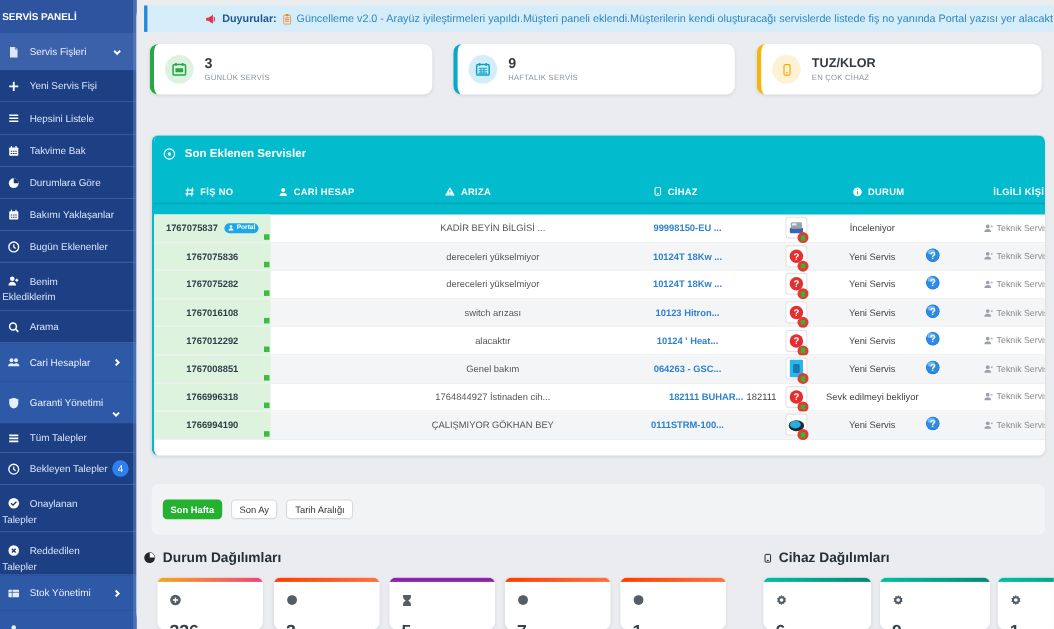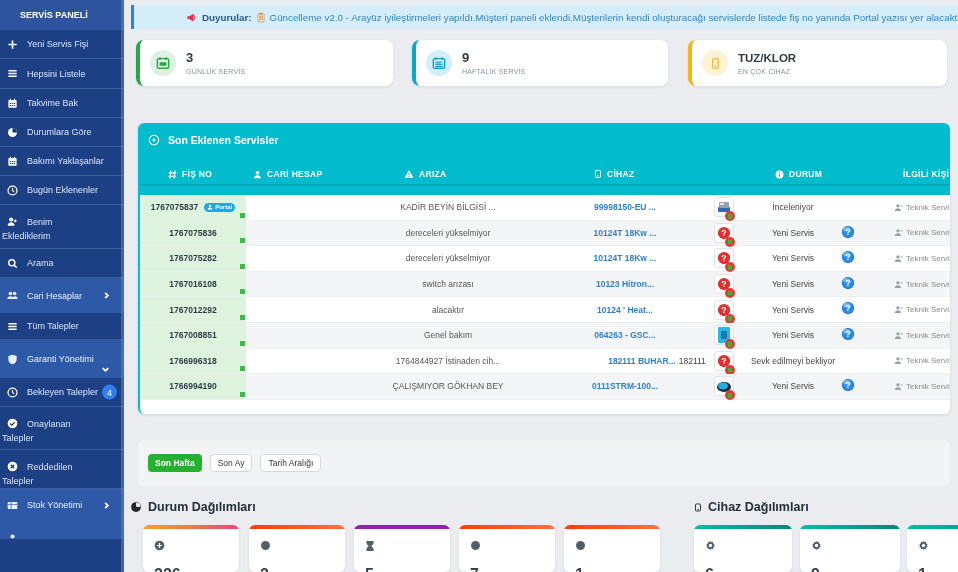--- a/index.html
+++ b/index.html
@@ -2,21 +2,21 @@
 <html lang="tr"><head>
 <meta charset="utf-8">
 <title>Servis Paneli</title>
 <style>
   * { margin:0; padding:0; box-sizing:border-box; }
   html,body { width:958px; height:572px; overflow:hidden; font-family:"Liberation Sans",sans-serif; background:#eaecef; }
   .wrap { position:relative; width:958px; height:572px; }
 
   
   .sidebar { position:absolute; left:0; top:0; width:124px; height:572px; background:#1d4084; }
-  .sb-head { height:30px; background:#2e54a0; color:#fff; font-size:9px; font-weight:bold; display:flex; align-items:center; padding-left:20px; }
+  .sb-head { height:30px; background:#2e54a0; color:#fff; font-size:9px; font-weight:bold; display:flex; align-items:center; padding-left:2px; }
   .mi { position:relative; display:flex; align-items:center; color:#d9e4f8; font-size:9px; white-space:nowrap; }
   .mi .ic { width:11px; height:11px; margin-left:7px; margin-right:9px; flex:0 0 auto; }
   .mi .chev { position:absolute; right:13px; width:9px; height:9px; }
   .parent { background:#2e59a7; color:#e9f0fc; font-size:9px; }
   .active-parent { background:#3b61ab; }
   .sub { background:#1d4084; border-bottom:1px solid rgba(160,185,230,.25); }
   .two { display:block; white-space:normal; padding-top:11px; line-height:13.5px; padding-left:2px; }
   .two .ic { vertical-align:-2px; display:inline-block; margin-left:5px; }
   .badge4 { position:absolute; right:7px; top:50%; transform:translateY(-50%); background:#2f7ff0; color:#fff; width:15px; height:15px; border-radius:50%; font-size:9px; display:flex; align-items:center; justify-content:center; }
   .sb-scroll { position:absolute; right:0; top:0; width:3px; height:572px; background:#6488c5; opacity:.5; }
@@ -80,20 +80,30 @@
   .bcard .topbar { height:3.5px; width:100%; }
   .bcard .bic { margin:11px 0 0 11px; height:12px; display:flex; align-items:center; }
   .bcard .bnum { font-size:16px; font-weight:bold; color:#3a4148; margin:15px 0 0 11px; line-height:16px; }
 </style>
 </head>
 <body>
 <div class="wrap">
 
   <div class="sidebar">
     <div class="sb-head">SERVİS PANELİ</div>
+    <div class="mi parent active-parent" style="height:34px;">
+      <svg class="ic" viewBox="0 0 16 16">
+          <path d="M3 1h7l3 3v11H3z" fill="#dce8fb"></path>
+          <path d="M10 1v3h3" fill="none" stroke="#3d63ab" stroke-width="1"></path>
+        </svg>
+      Servis Fişleri
+      <svg class="chev" viewBox="0 0 10 10">
+          <path d="M2 3.5l3 3 3-3" fill="none" stroke="#fff" stroke-width="2"></path>
+        </svg>
+    </div>
     <div class="mi sub" style="height:29px;"><svg class="ic" viewBox="0 0 16 16">
           <path d="M8 2v12M2 8h12" stroke="#fff" stroke-width="2.4"></path>
         </svg>Yeni Servis Fişi</div>
     <div class="mi sub" style="height:30px;"><svg class="ic" viewBox="0 0 16 16">
           <path d="M2 4h12M2 8h12M2 12h12" stroke="#fff" stroke-width="2.2"></path>
         </svg>Hepsini Listele</div>
     <div class="mi sub" style="height:29px;"><svg class="ic" viewBox="0 0 16 16">
           <rect x="2" y="3" width="12" height="11" rx="1" fill="#fff"></rect>
           <path d="M5 1v4M11 1v4" stroke="#fff" stroke-width="1.6"></path>
           <path d="M4 8h2M7 8h2M10 8h2M4 11h2M7 11h2M10 11h2" stroke="#16366f" stroke-width="1.4"></path>
@@ -124,32 +134,32 @@
       <svg class="ic" viewBox="0 0 16 16">
           <circle cx="5" cy="5" r="2.6" fill="#e8effc"></circle>
           <circle cx="11" cy="5" r="2.6" fill="#e8effc"></circle>
           <path d="M0.5 13c0-2.5 2-4 4.5-4s4.5 1.5 4.5 4zM7.5 13c.3-2.3 1.8-4 4-4 2.2 0 4 1.5 4 4z" fill="#e8effc"></path>
         </svg>
       Cari Hesaplar
       <svg class="chev" viewBox="0 0 10 10">
           <path d="M3.5 2l3 3-3 3" fill="none" stroke="#fff" stroke-width="2"></path>
         </svg>
     </div>
+    <div class="mi parent" style="height:38px;">
+      <svg class="ic" viewBox="0 0 16 16">
+          <path d="M8 1l6 2v5c0 4-3 6.5-6 7-3-.5-6-3-6-7V3z" fill="#e8effc"></path>
+        </svg>
+      Garanti Yönetimi
+      <svg class="chev" style="top:25px; right:14px;" viewBox="0 0 10 10">
+          <path d="M2 3.5l3 3 3-3" fill="none" stroke="#fff" stroke-width="2"></path>
+        </svg>
+    </div>
     <div class="mi sub" style="height:27px;"><svg class="ic" viewBox="0 0 16 16">
           <path d="M2 4h12M2 8h12M2 12h12" stroke="#fff" stroke-width="2.2"></path>
         </svg>Tüm Talepler</div>
-    <div class="mi parent" style="height:38px;">
-      <svg class="ic" viewBox="0 0 16 16">
-          <path d="M8 1l6 2v5c0 4-3 6.5-6 7-3-.5-6-3-6-7V3z" fill="#e8effc"></path>
-        </svg>
-      Garanti Yönetimi
-      <svg class="chev" style="top:25px; right:14px;" viewBox="0 0 10 10">
-          <path d="M2 3.5l3 3 3-3" fill="none" stroke="#fff" stroke-width="2"></path>
-        </svg>
-    </div>
     <div class="mi sub" style="height:29px;"><svg class="ic" viewBox="0 0 16 16">
           <circle cx="8" cy="8" r="6.5" fill="none" stroke="#fff" stroke-width="1.8"></circle>
           <path d="M8 4.5V8l2.5 2" stroke="#fff" stroke-width="1.6" fill="none"></path>
         </svg>Bekleyen Talepler<span class="badge4">4</span></div>
     <div class="mi sub two" style="height:43px;"><svg class="ic" viewBox="0 0 16 16">
           <circle cx="8" cy="8" r="7" fill="#fff"></circle>
           <path d="M4.5 8l2.5 2.5L11.5 6" fill="none" stroke="#16366f" stroke-width="1.8"></path>
         </svg>Onaylanan<br>Talepler</div>
     <div class="mi sub two" style="height:39px;"><svg class="ic" viewBox="0 0 16 16">
           <circle cx="8" cy="8" r="7" fill="#fff"></circle>

